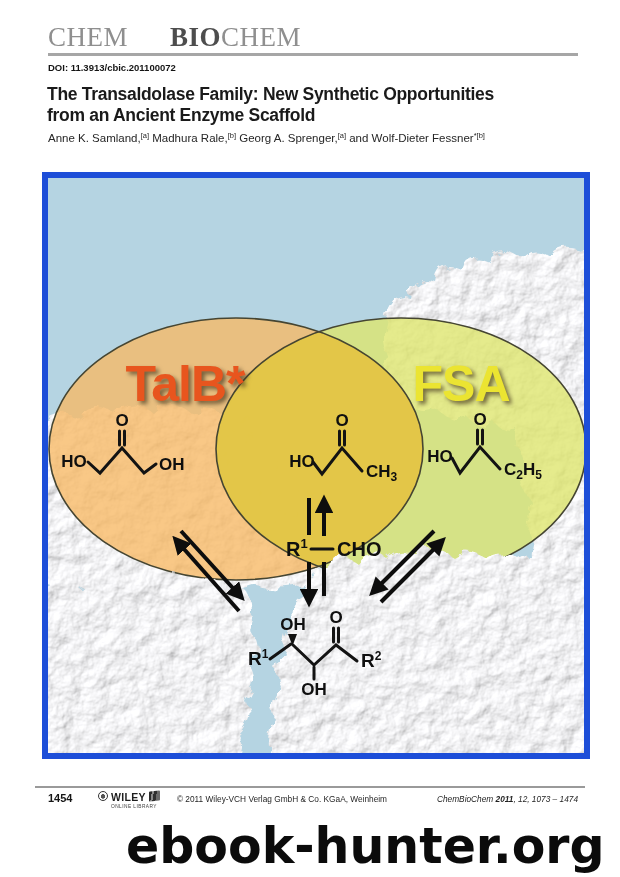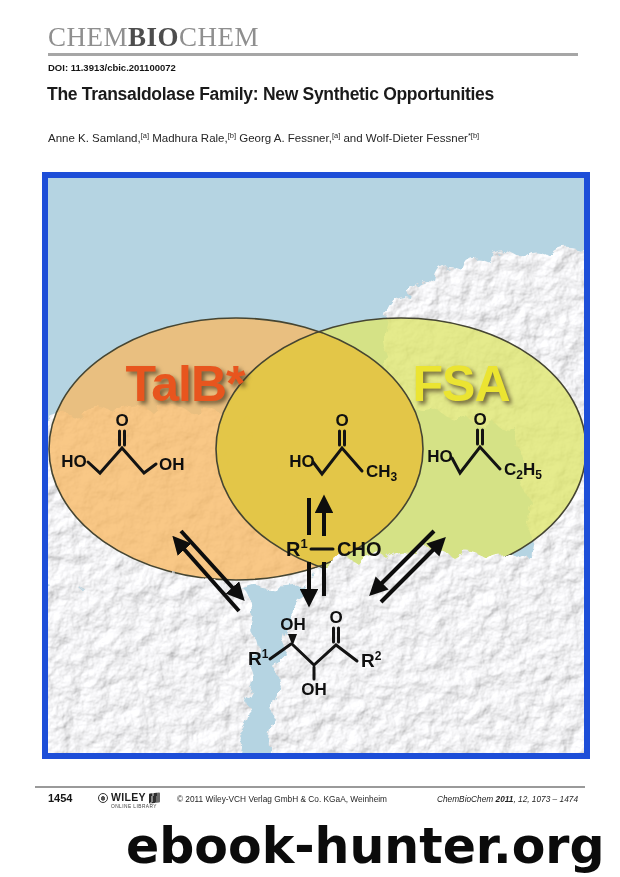--- a/index.html
+++ b/index.html
@@ -1,21 +1,21 @@
 <!DOCTYPE html>
 <html><head>
 <meta charset="utf-8">
 <style>
   html,body{margin:0;padding:0;background:#ffffff;}
   .page{position:relative;width:620px;height:877px;background:#fff;overflow:hidden;
         font-family:"Liberation Sans",sans-serif;color:#111;}
   
   .logo{position:absolute;left:48px;top:22px;font-family:"Liberation Serif",serif;
         font-size:27px;letter-spacing:.5px;color:#8f8f8f;white-space:nowrap;}
-  .logo .bio{font-weight:bold;color:#4d4d4d;}
+  .logo .bio{font-weight:bold;color:#4d4d4d;margin-left:42px;}
   .logo-rule{position:absolute;left:48px;top:53px;width:530px;height:3px;background:#a6a6a6;}
   .doi{position:absolute;left:48px;top:62px;font-size:9.5px;font-weight:bold;color:#141414;}
   .title{position:absolute;left:47px;font-size:17.5px;font-weight:bold;color:#1a1a1a;
          letter-spacing:-.3px;white-space:nowrap;}
   .t1{top:84px;} .t2{top:105px;}
   .authors{position:absolute;left:48px;top:131px;font-size:11.5px;color:#262626;white-space:nowrap;}
   .authors sup{font-size:7.5px;vertical-align:4px;}
   
   .figure{position:absolute;left:42px;top:172px;width:536px;height:575px;
           border:6px solid #1d4ed8;box-sizing:content-box;background:#b5d4e2;}
@@ -27,21 +27,21 @@
   .msub{font-size:12px;}
   .mbig{font-weight:bold;font-size:20px;fill:#0f0f0f;}
   .mbig2{font-weight:bold;font-size:19px;fill:#0f0f0f;}
   .msup{font-size:13px;} .msup2{font-size:12px;}
   .bond{stroke:#131313;stroke-width:3;stroke-linecap:round;fill:none;}
   .arrow{stroke:#0d0d0d;stroke-width:4;stroke-linecap:butt;fill:none;}
   
   .foot-rule{position:absolute;left:35px;top:786px;width:550px;height:2px;background:#9a9a9a;}
   .pageno{position:absolute;left:48px;top:792px;font-size:11px;font-weight:bold;color:#151515;}
   .wiley{position:absolute;left:98px;top:791px;color:#222;}
-  .wrow{display:flex;align-items:flex-end;gap:3px;}
+  .wrow{display:flex;align-items:flex-start;gap:3px;}
   .wcircle{width:10px;height:10px;border:1.3px solid #333;border-radius:50%;box-sizing:border-box;
            background:radial-gradient(circle at 50% 55%, #555 0 2px, transparent 2.5px);}
   .wname{font-size:10.5px;font-weight:bold;letter-spacing:.3px;color:#1d1d1d;}
   .wbooks{width:11px;height:10px;background:linear-gradient(100deg,#2a2a2a 0 3px,#8a8a8a 3px 5px,#2f2f2f 5px 8px,#6a6a6a 8px 11px);
           transform:skewY(-6deg);border-radius:1px;}
   .wsub{font-size:4.8px;letter-spacing:.45px;color:#3c3c3c;margin-top:1px;margin-left:13px;}
   .copyright{position:absolute;left:150px;top:794px;width:264px;text-align:center;
              font-size:8.3px;color:#1f1f1f;}
   .citation{position:absolute;right:42px;top:794px;font-size:8.3px;font-style:italic;color:#1f1f1f;white-space:nowrap;}
   .citation .cy{font-weight:bold;}
@@ -50,21 +50,22 @@
 </style>
 </head>
 <body>
 
 <div class="page">
 
   <div class="logo"><span>CHEM</span><span class="bio">BIO</span><span>CHEM</span></div>
   <div class="logo-rule"></div>
   <div class="doi">DOI: 11.3913/cbic.201100072</div>
   <div class="title t1">The Transaldolase Family: New Synthetic Opportunities</div>
-  <div class="authors"><span>Anne K. Samland,</span><sup>[a]</sup><span> Madhura Rale,</span><sup>[b]</sup><span> Georg A. Fessner,</span><sup>[a]</sup><span> and Wolf-Dieter Fessner</span><sup>*[b]</sup></div>
+  <div class="title t2">from an Ancient Enzyme Scaffold</div>
+  <div class="authors"><span>Anne K. Samland,</span><sup>[a]</sup><span> Madhura Rale,</span><sup>[b]</sup><span> Georg A. Sprenger,</span><sup>[a]</sup><span> and Wolf-Dieter Fessner</span><sup>*[b]</sup></div>
 
   <div class="figure">
     <svg viewBox="0 0 536 575">
       <defs>
         <filter id="prot" x="-25%" y="-25%" width="150%" height="150%">
           <feTurbulence type="fractalNoise" baseFrequency="0.05" numOctaves="5" seed="11" result="n"></feTurbulence>
           <feDisplacementMap in="SourceGraphic" in2="n" scale="16" result="disp"></feDisplacementMap>
           <feDiffuseLighting in="n" lighting-color="#f4f4f6" surfaceScale="3.2" diffuseConstant="1.15" result="lit">
             <feDistantLight azimuth="228" elevation="58"></feDistantLight>
           </feDiffuseLighting>

